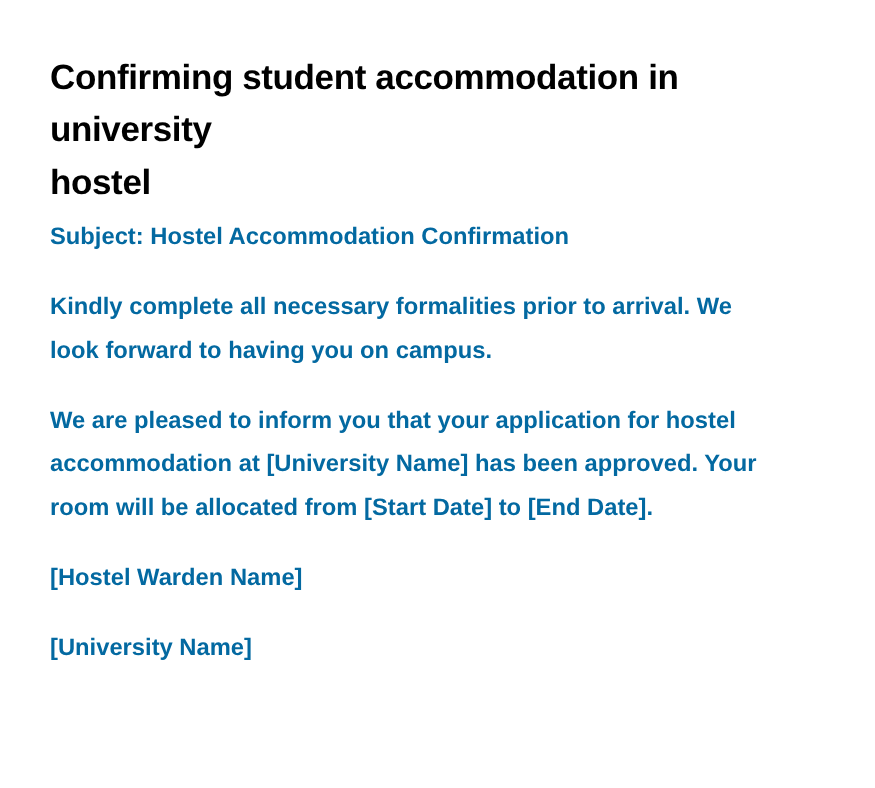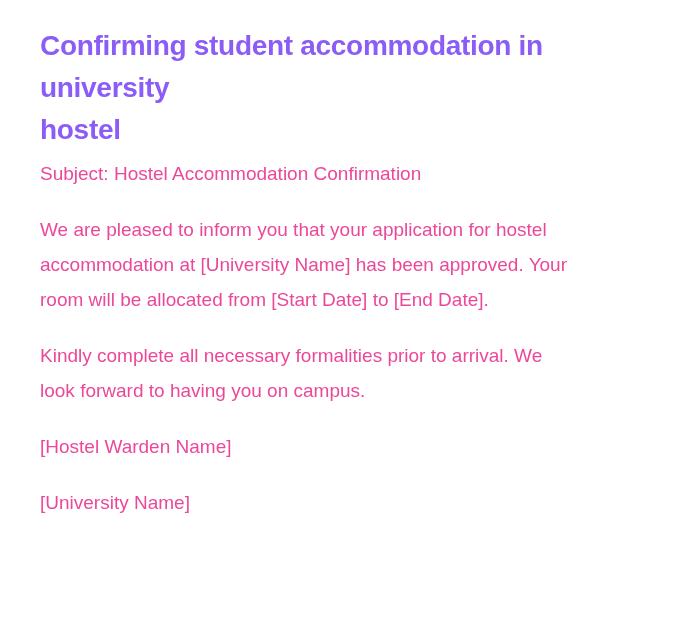--- a/index.html
+++ b/index.html
@@ -12,51 +12,51 @@
     height: 630px;
     overflow: hidden;
     font-family: "Liberation Sans", "DejaVu Sans", sans-serif;
   }
   .article {
     box-sizing: border-box;
     width: 700px;
     padding: 25px 60px 0 40px;
   }
   .article-title {
-    margin: 0 0 5px 0;
+    margin: 16px 0 5px 0;
     font-size: 28px;
     line-height: 42px;
     font-weight: 700;
     letter-spacing: -0.3px;
-    color: #8b5cf6;
+    color: #000000;
     white-space: pre-line;
   }
   .para {
     margin: 0 0 21px 0;
     font-size: 19px;
     line-height: 35px;
-    font-weight: 400;
-    color: #ec4899;
+    font-weight: 700;
+    color: #0369a1;
     white-space: pre-line;
   }
 </style>
 </head>
 <body>
 
 <div class="article">
   <h1 class="article-title">Confirming student accommodation in university
 hostel</h1>
 
   <p class="para">Subject: Hostel Accommodation Confirmation</p>
 
 
+  <p class="para">Kindly complete all necessary formalities prior to arrival. We
+look forward to having you on campus.</p>
+
   <p class="para">We are pleased to inform you that your application for hostel
 accommodation at [University Name] has been approved. Your
 room will be allocated from [Start Date] to [End Date].</p>
-
-  <p class="para">Kindly complete all necessary formalities prior to arrival. We
-look forward to having you on campus.</p>
 
 
   <p class="para">[Hostel Warden Name]</p>
 
   <p class="para">[University Name]</p>
 </div>
 
 </body></html>

